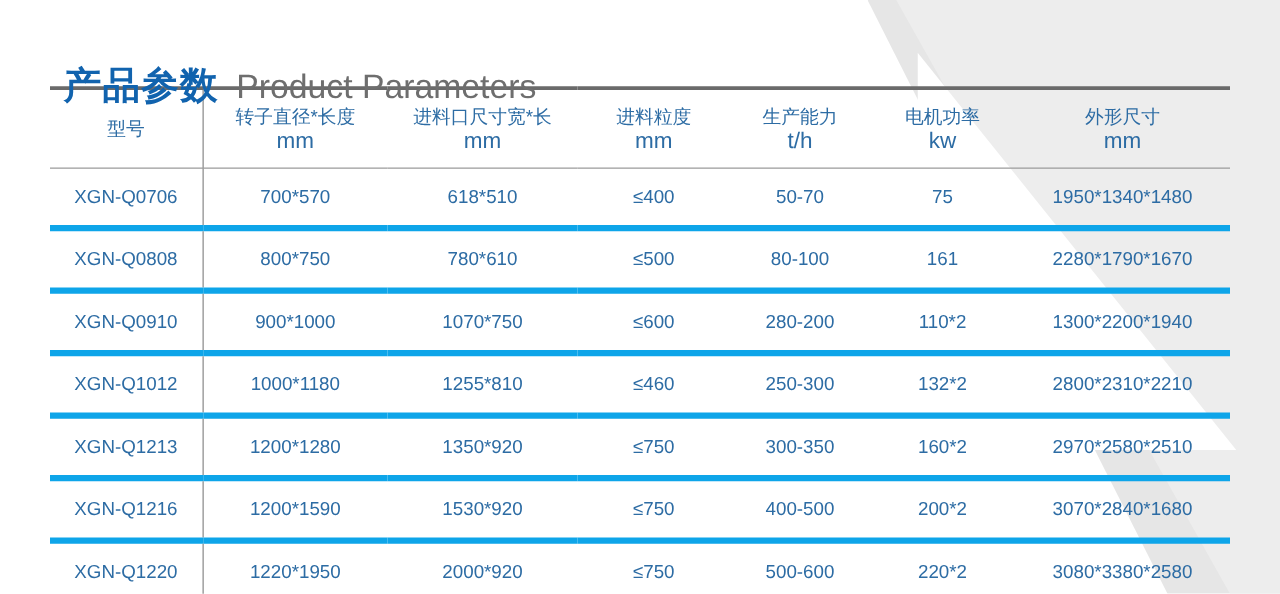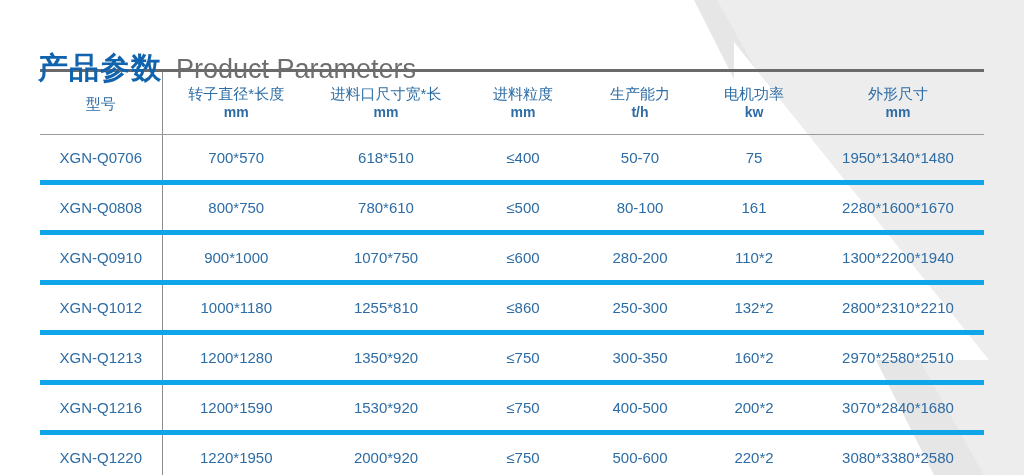--- a/index.html
+++ b/index.html
@@ -46,21 +46,21 @@
     right: 0;
     width: 330px;
     height: 475px;
     background: #ffffff;
     clip-path: polygon(40px 42px, 295px 360px, 40px 360px);
   }
 
   
   #page-header {
     position: absolute;
-    left: 38px;
+    left: 51px;
     top: 16px;
     z-index: 3;
     display: flex;
     align-items: baseline;
     gap: 14px;
   }
   #title-cn {
     font-size: 30px;
     font-weight: bold;
     color: #1163ae;
@@ -100,22 +100,21 @@
   }
   thead tr.head-row th {
     height: 62px;
     font-size: 15px;
     line-height: 19px;
     border-top: 3px solid #6a6a6a;
     border-bottom: 1px solid #9b9b9b;
   }
   thead tr.head-row th .unit {
     display: block;
-    font-size: 14px;
-    font-weight: bold;
+    font-size: 18px;
   }
   tbody tr.data-row td {
     height: 45px;
     font-size: 15px;
     border-bottom: 5px solid #0ea5e9;
   }
   tbody tr.data-row:last-child td {
     border-bottom: 3px solid #6a6a6a;
   }
   
@@ -193,36 +192,36 @@
           <td>75</td>
           <td>1950*1340*1480</td>
         </tr>
         <tr class="data-row">
           <td class="col-model">XGN-Q0808</td>
           <td>800*750</td>
           <td>780*610</td>
           <td>≤500</td>
           <td>80-100</td>
           <td>161</td>
-          <td>2280*1600*1670</td>
+          <td>2280*1790*1670</td>
         </tr>
         <tr class="data-row">
           <td class="col-model">XGN-Q0910</td>
           <td>900*1000</td>
           <td>1070*750</td>
           <td>≤600</td>
           <td>280-200</td>
           <td>110*2</td>
           <td>1300*2200*1940</td>
         </tr>
         <tr class="data-row">
           <td class="col-model">XGN-Q1012</td>
           <td>1000*1180</td>
           <td>1255*810</td>
-          <td>≤860</td>
+          <td>≤460</td>
           <td>250-300</td>
           <td>132*2</td>
           <td>2800*2310*2210</td>
         </tr>
         <tr class="data-row">
           <td class="col-model">XGN-Q1213</td>
           <td>1200*1280</td>
           <td>1350*920</td>
           <td>≤750</td>
           <td>300-350</td>

